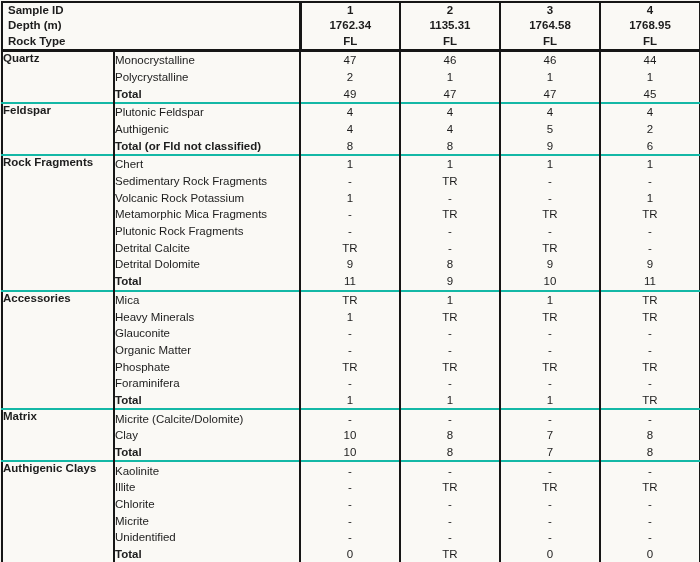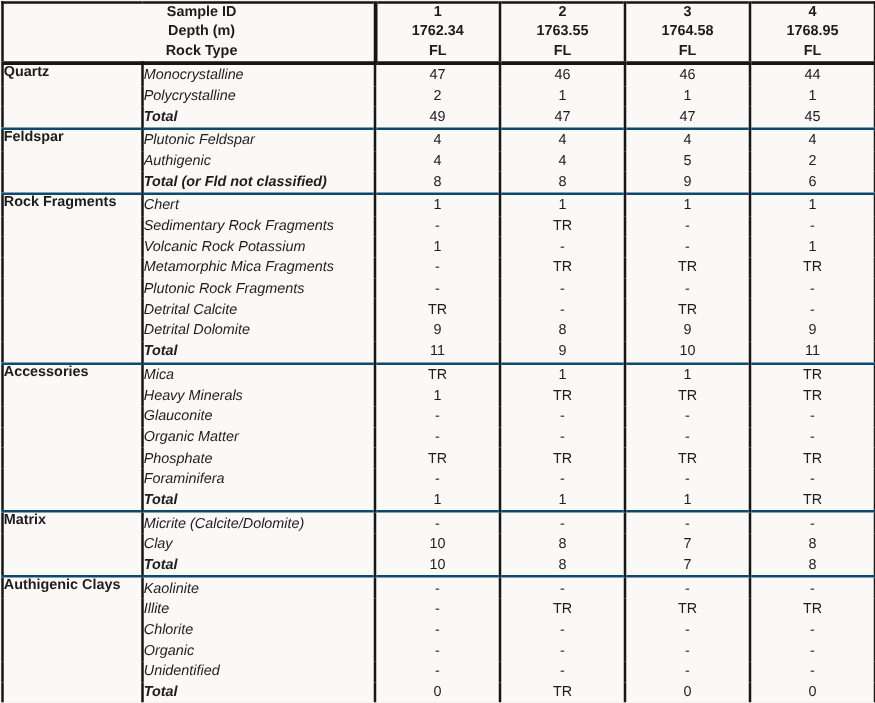--- a/index.html
+++ b/index.html
@@ -35,63 +35,61 @@
     border: 2px solid #161616;
   }
   
   td.hdr-left {
     vertical-align: top;
     border-bottom: 3px solid #161616;
     border-right: 3px solid #161616;
   }
   td.hdr-left div {
     font-weight: bold;
-    padding-left: 21px;
+    padding-left: 5px;
     line-height: 15.3px;
     height: 15.3px;
-    text-align: center;
   }
   td.hdr-val {
     vertical-align: top;
     border-bottom: 3px solid #161616;
     border-left: 2px solid #161616;
   }
   td.hdr-val div {
     font-weight: bold;
     text-align: center;
     line-height: 15.3px;
     height: 15.3px;
   }
   
   td.cat {
     font-weight: bold;
     vertical-align: top;
     padding: 1px 0 0 5px;
     border-right: 2px solid #161616;
   }
   td.item {
-    font-style: italic;
     padding-left: 5px;
     height: 16.7px;
     border-right: 2px solid #161616;
     margin-top: 29px;
   }
   td.item.total {
     font-weight: bold;
   }
   td.val {
     text-align: center;
     height: 16.7px;
     border-left: 2px solid #161616;
   }
   td.val.total {
     font-weight: normal;
   }
   tr.section-start td {
-    border-top: 2px solid #0c4a6e;
+    border-top: 2px solid #14b8a6;
   }
 </style>
 </head>
 <body>
 
 <div class="page">
   <table class="pc">
     <colgroup>
       <col style="width:112px">
       <col style="width:186px">
@@ -107,21 +105,21 @@
           <div>Depth (m)</div>
           <div>Rock Type</div>
         </td>
         <td class="hdr-val">
           <div>1</div>
           <div>1762.34</div>
           <div>FL</div>
         </td>
         <td class="hdr-val">
           <div>2</div>
-          <div>1763.55</div>
+          <div>1135.31</div>
           <div>FL</div>
         </td>
         <td class="hdr-val">
           <div>3</div>
           <div>1764.58</div>
           <div>FL</div>
         </td>
         <td class="hdr-val">
           <div>4</div>
           <div>1768.95</div>
@@ -317,21 +315,21 @@
           <td class="val">TR</td>
         </tr>
         <tr>
           <td class="item">Chlorite</td>
           <td class="val">-</td>
           <td class="val">-</td>
           <td class="val">-</td>
           <td class="val">-</td>
         </tr>
         <tr>
-          <td class="item">Organic</td>
+          <td class="item">Micrite</td>
           <td class="val">-</td>
           <td class="val">-</td>
           <td class="val">-</td>
           <td class="val">-</td>
         </tr>
         <tr>
           <td class="item">Unidentified</td>
           <td class="val">-</td>
           <td class="val">-</td>
           <td class="val">-</td>

